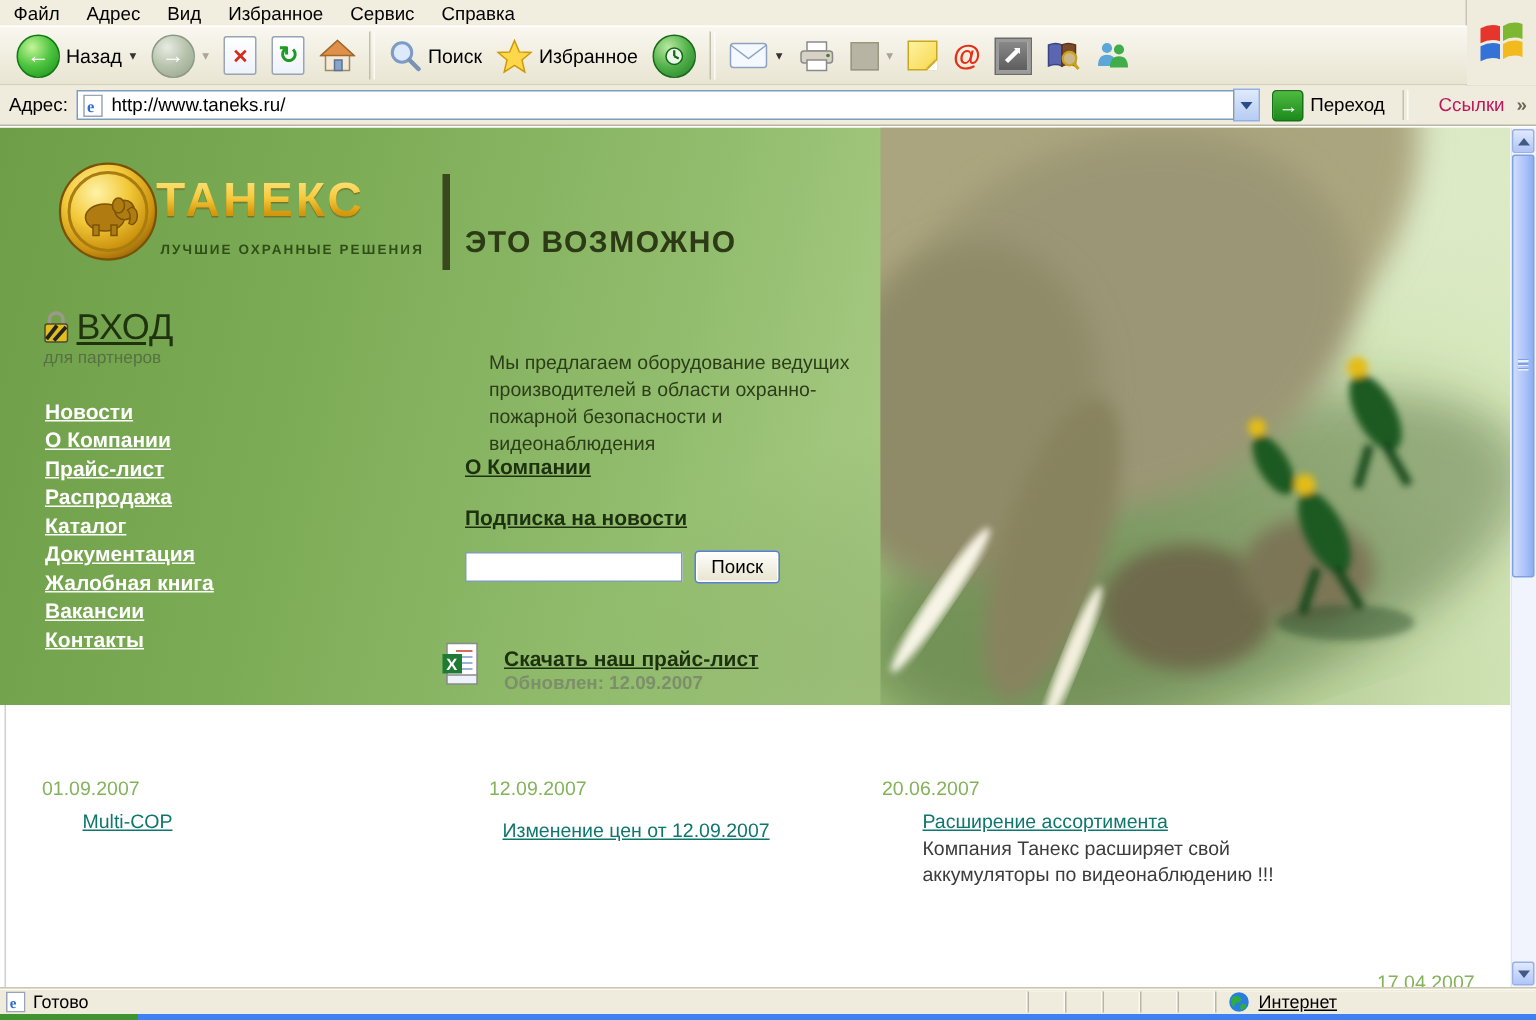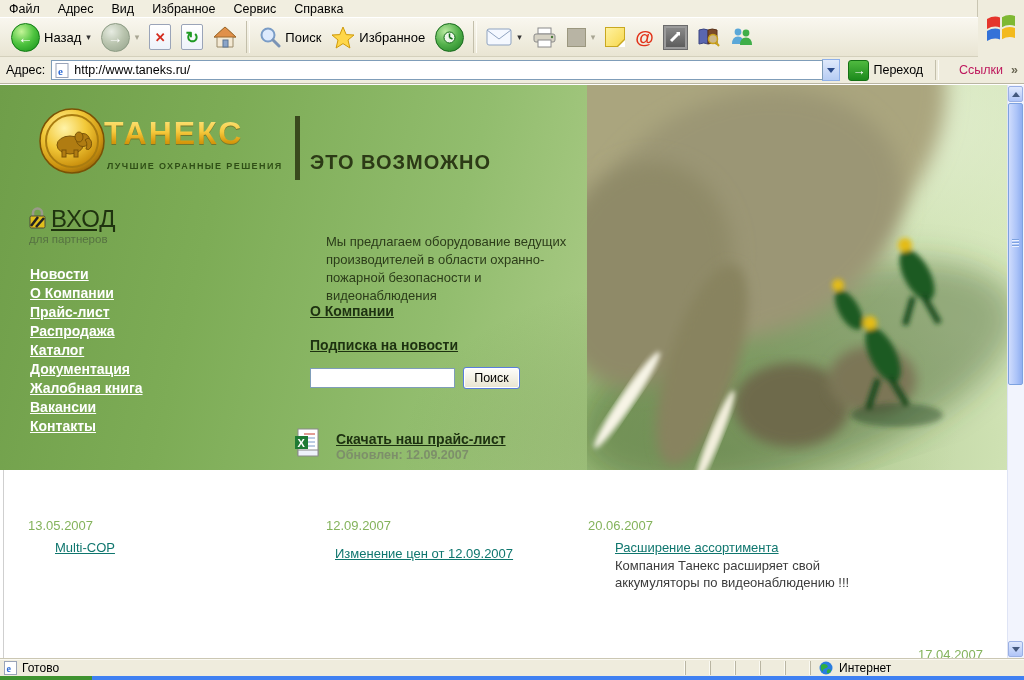--- a/index.html
+++ b/index.html
@@ -92,21 +92,21 @@
     background:repeating-linear-gradient(#7da2e0 0 1px,#eaf0fe 1px 2px,transparent 2px 3px);}
   .tri-up{width:0;height:0;border-left:4px solid transparent;border-right:4px solid transparent;border-bottom:5px solid #44597f;}
   .tri-down{width:0;height:0;border-left:4px solid transparent;border-right:4px solid transparent;border-top:5px solid #44597f;}
 
   
   .statusbar{position:absolute;left:0;top:658px;width:1024px;height:18px;background:#efecdd;
     border-top:1px solid #cbc7b3;box-shadow:inset 0 1px 0 #fbfaf3;display:flex;align-items:center;font-size:12px;color:#000;}
   .st-left{flex:1;display:flex;align-items:center;gap:5px;padding-left:4px;}
   .st-cell{width:24px;height:14px;border-left:1px solid #b9b5a2;box-shadow:-1px 0 0 #fbfaf3;}
   .st-zone{width:205px;height:14px;border-left:1px solid #b9b5a2;box-shadow:-1px 0 0 #fbfaf3;
-    display:flex;align-items:center;gap:6px;padding-left:8px;}
+    display:flex;align-items:center;gap:6px;padding-left:8px;text-decoration:underline;}
   .bottom-strip{position:absolute;left:0;top:676px;width:1024px;height:4px;background:#3f80f2;}
   .bottom-strip .grn{position:absolute;left:0;top:0;width:92px;height:4px;background:#3f9330;}
 </style>
 </head>
 <body>
 <div id="screen">
 
 <div class="menubar">
   <span class="menu-item">Файл</span>
   <span class="menu-item">Адрес</span>
@@ -357,21 +357,21 @@
       <text x="3.5" y="18.5" font-size="11" font-weight="bold" fill="#fff" font-family="Liberation Sans,sans-serif">X</text>
       <rect x="4" y="22" width="20" height="6" fill="#eef2fa" stroke="#8a8a8a"></rect>
     </svg>
     <div class="abs hero-link" style="left:336px;top:346px;text-decoration:underline;">Скачать наш прайс-лист</div>
     <div class="abs price-upd" style="left:336px;top:363px;">Обновлен: 12.09.2007</div>
   </div>
 
   <div class="news-sec">
     <div class="leftline"></div>
 
-    <div class="abs news-date" style="left:28px;top:48px;">13.05.2007</div>
+    <div class="abs news-date" style="left:28px;top:48px;">01.09.2007</div>
     <div class="abs news-link" style="left:55px;top:70px;">Multi-COP</div>
 
     <div class="abs news-date" style="left:310px;top:48px;margin-left:16px;">12.09.2007</div>
     <div class="abs news-link" style="left:335px;top:76px;">Изменение цен от 12.09.2007</div>
 
     <div class="abs news-date" style="left:588px;top:48px;">20.06.2007</div>
     <div class="abs news-link" style="left:615px;top:70px;">Расширение ассортимента</div>
     <div class="abs news-text" style="left:615px;top:87px;width:262px;">Компания Танекс расширяет свой аккумуляторы по видеонаблюдению !!!</div>
 
     <div class="abs news-date" style="left:918px;top:177px;">17.04.2007</div>

